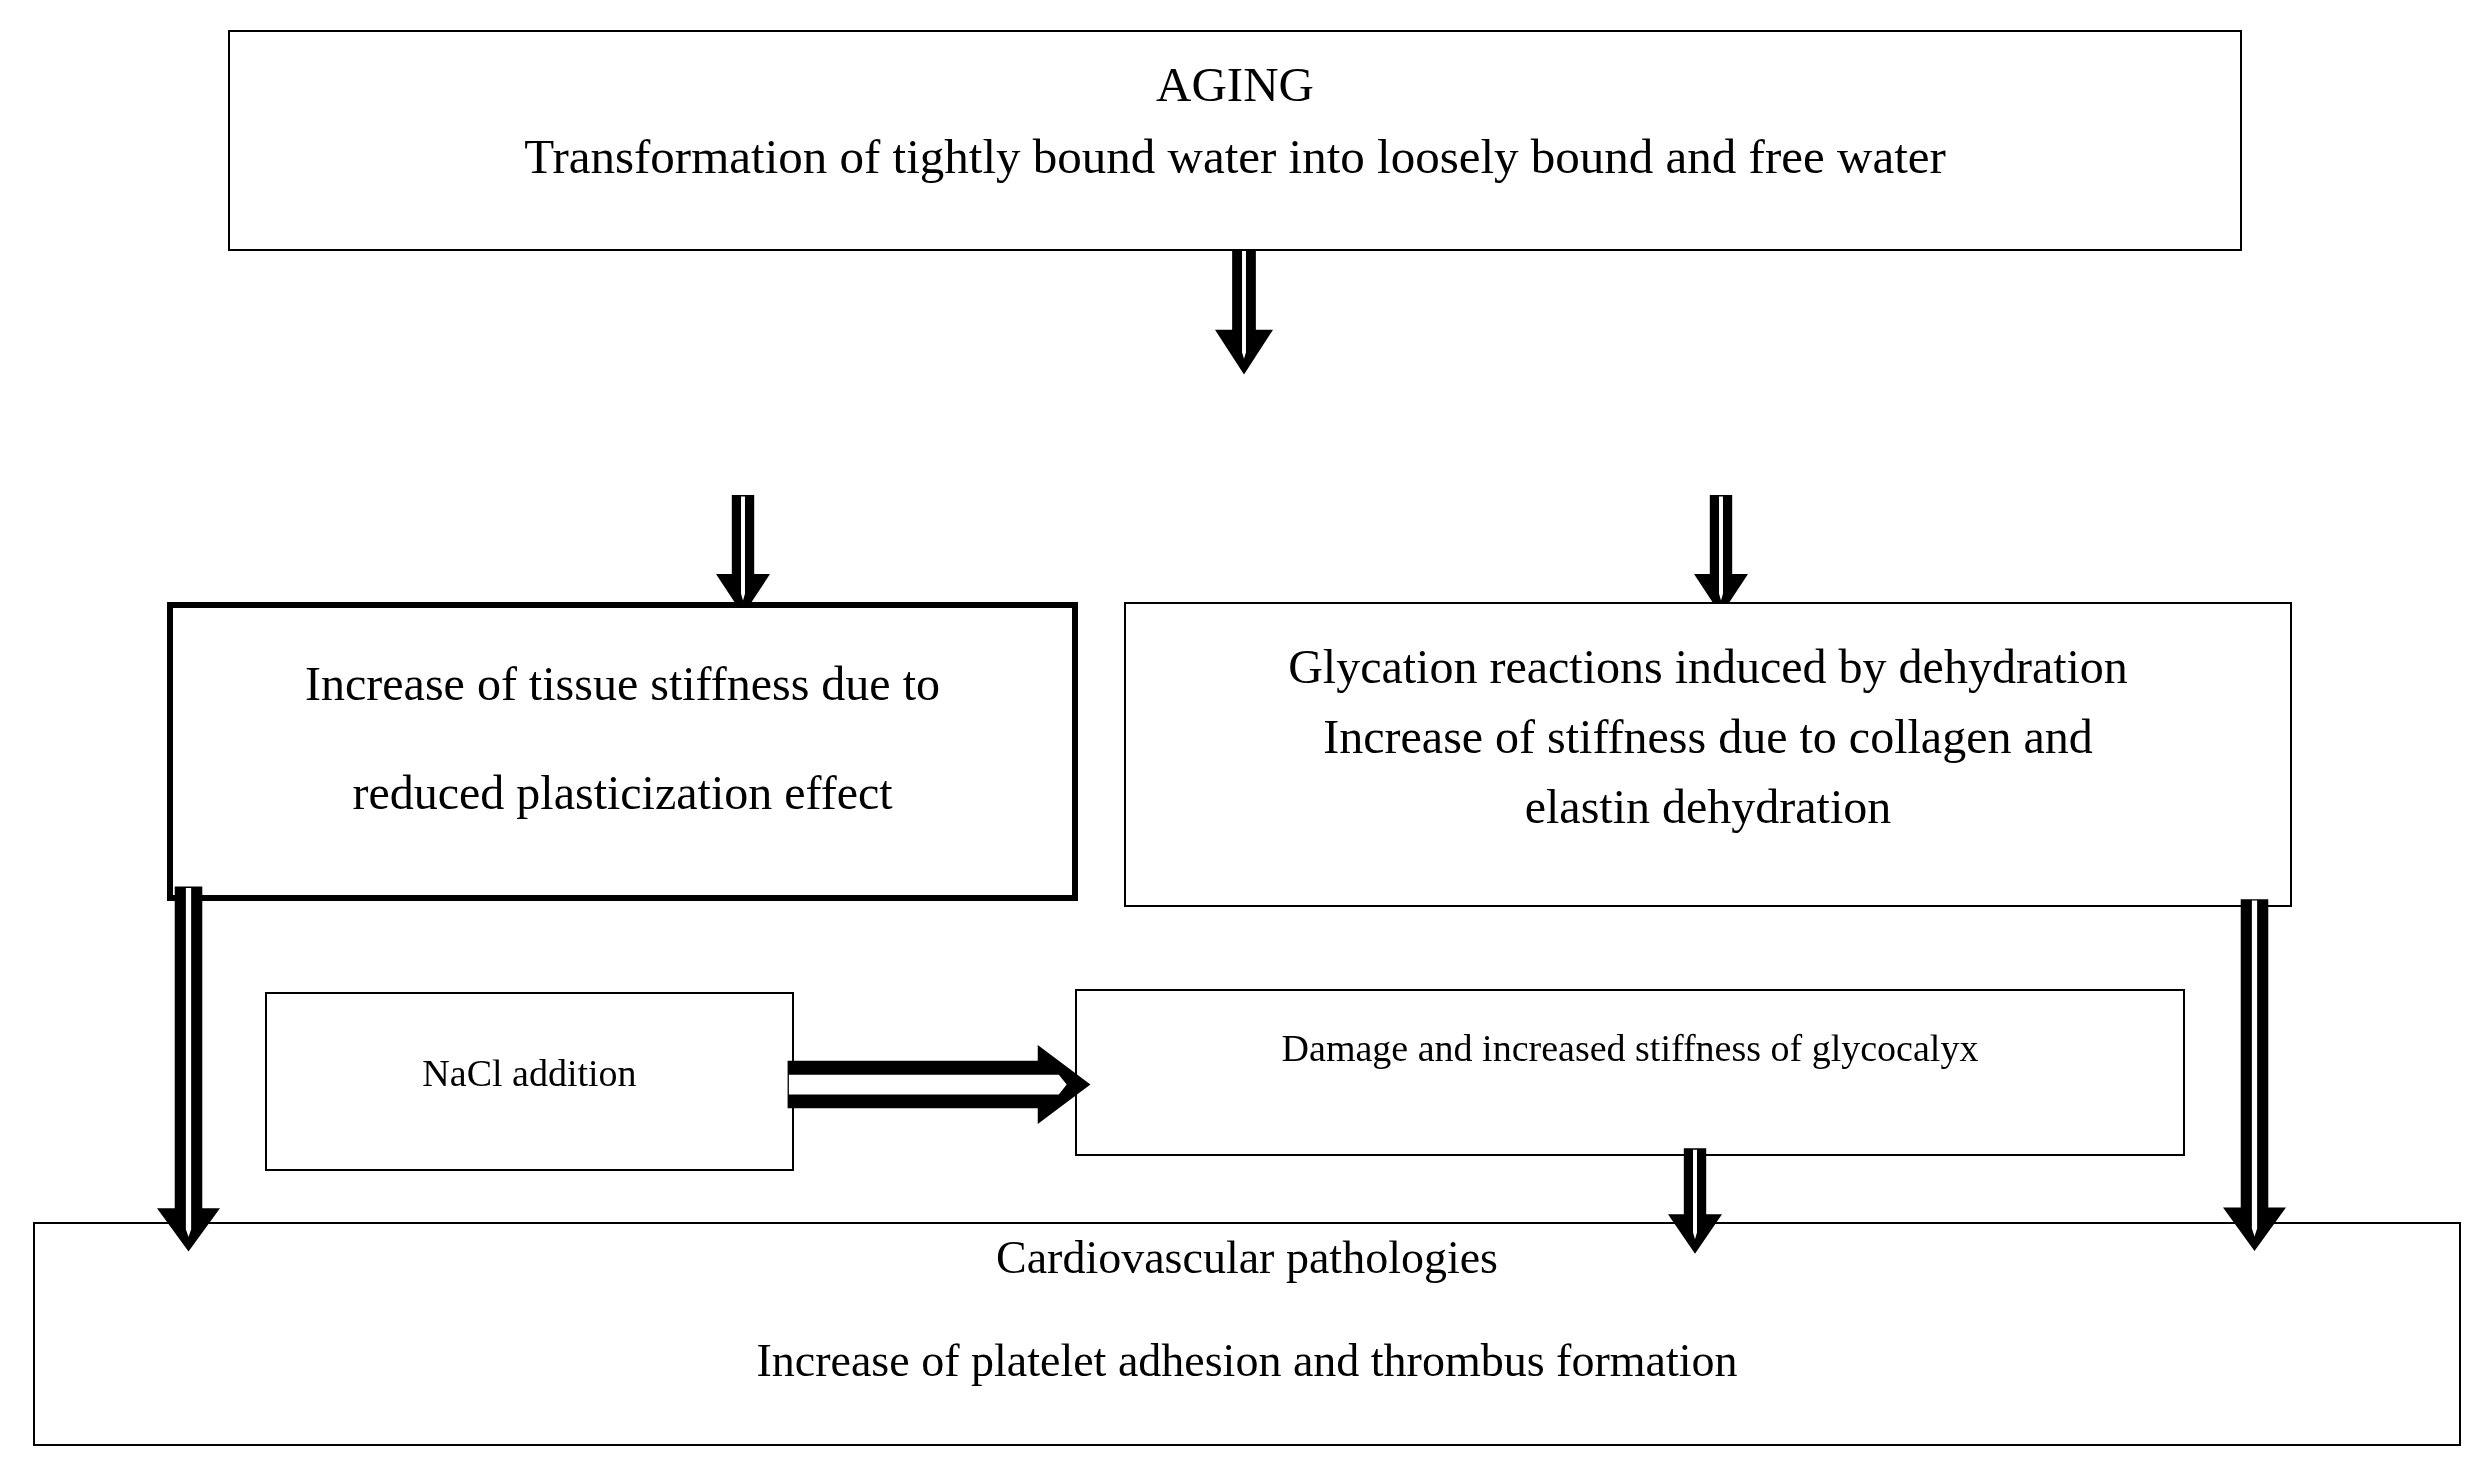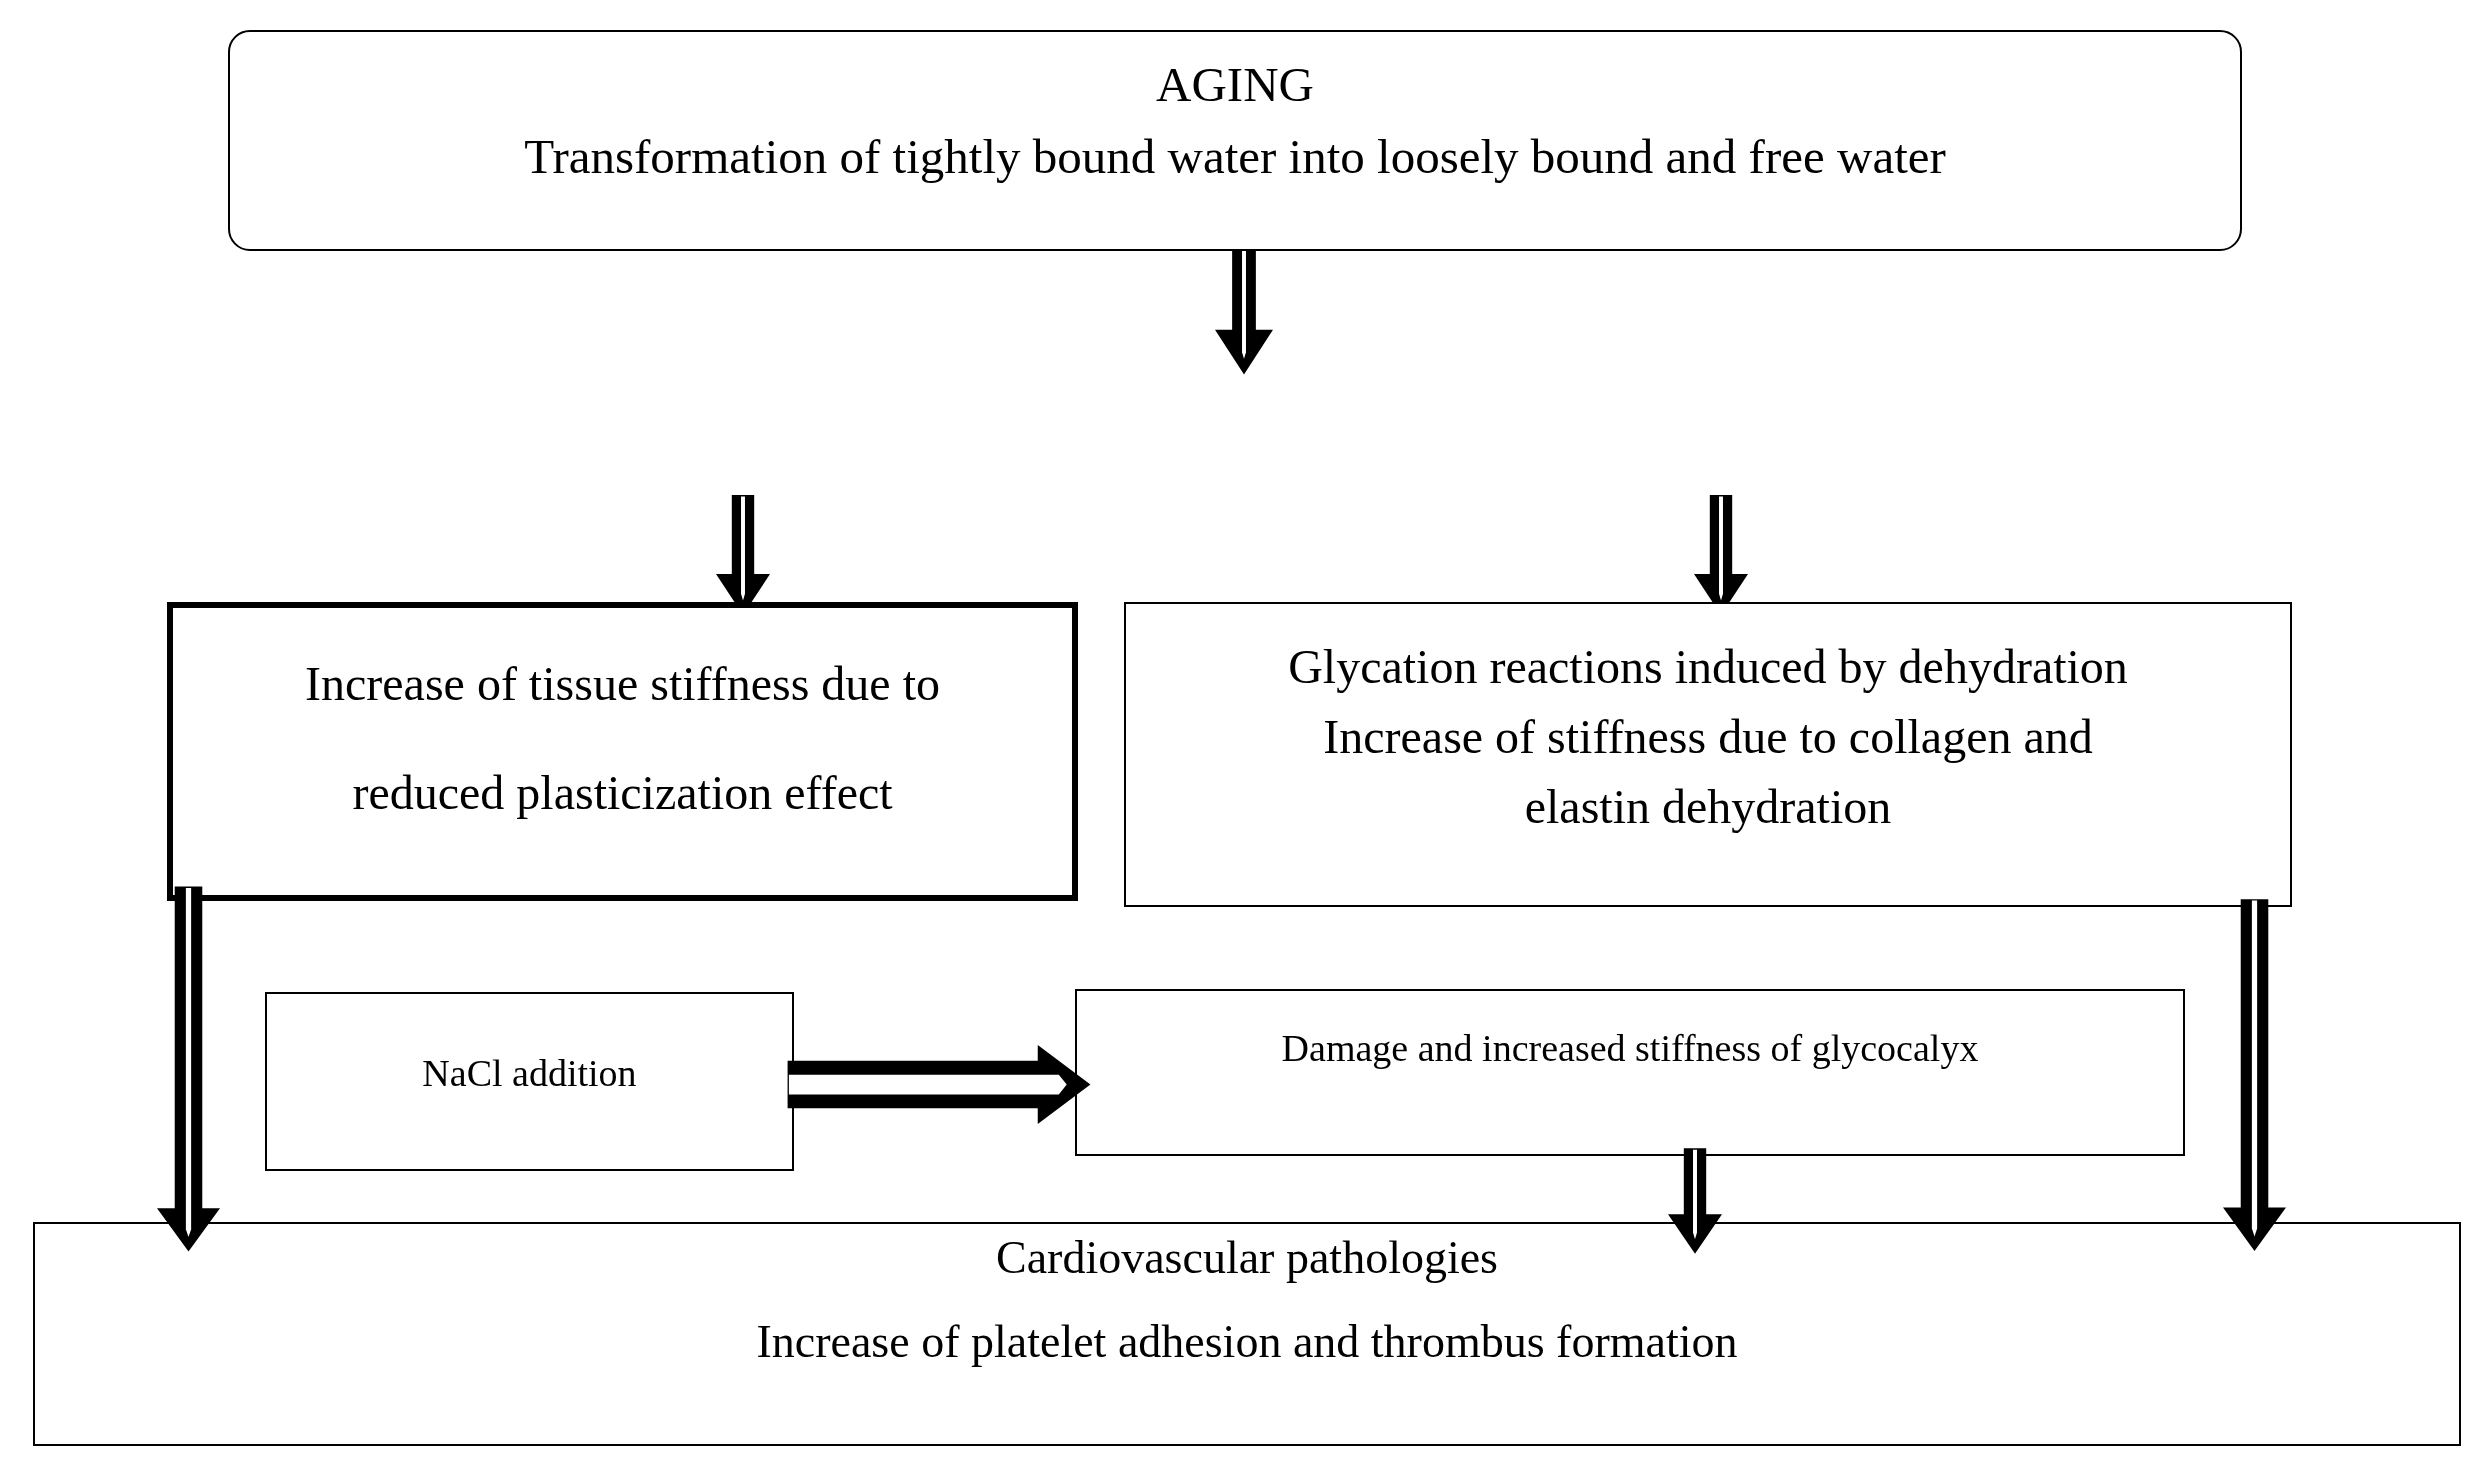--- a/index.html
+++ b/index.html
@@ -40,21 +40,20 @@
     white-space: nowrap;
     line-height: 1.46;
   }
 
   
   #box-aging {
     left: 228px; top: 30px;
     width: 2014px; height: 221px;
     justify-content: flex-start;
     padding-top: 17px;
-    border-radius: 22px;
   }
   #box-aging .line { font-size: 49px; }
 
   #box-dehydration {
     left: 344px; top: 365px;
     width: 1813px; height: 136px;
     justify-content: flex-start;
     padding-top: 26.5px;
   }
   #box-dehydration .line { font-size: 49px; }
@@ -91,21 +90,21 @@
     padding-top: 30px;
   }
   #box-glycocalyx .line { font-size: 38px; }
 
   #box-cardio {
     left: 33px; top: 1222px;
     width: 2428px; height: 224px;
     justify-content: flex-start;
   }
   #box-cardio .line { font-size: 46px; }
-  #box-cardio .line.second { margin-top: 17px; text-align: right; }
+  #box-cardio .line.second { margin-top: 36px; text-align: right; }
 
   
   .arrow {
     position: absolute;
     z-index: 1;
   }
   .arrow svg { display: block; overflow: visible; }
 </style>
 </head>
 <body>

